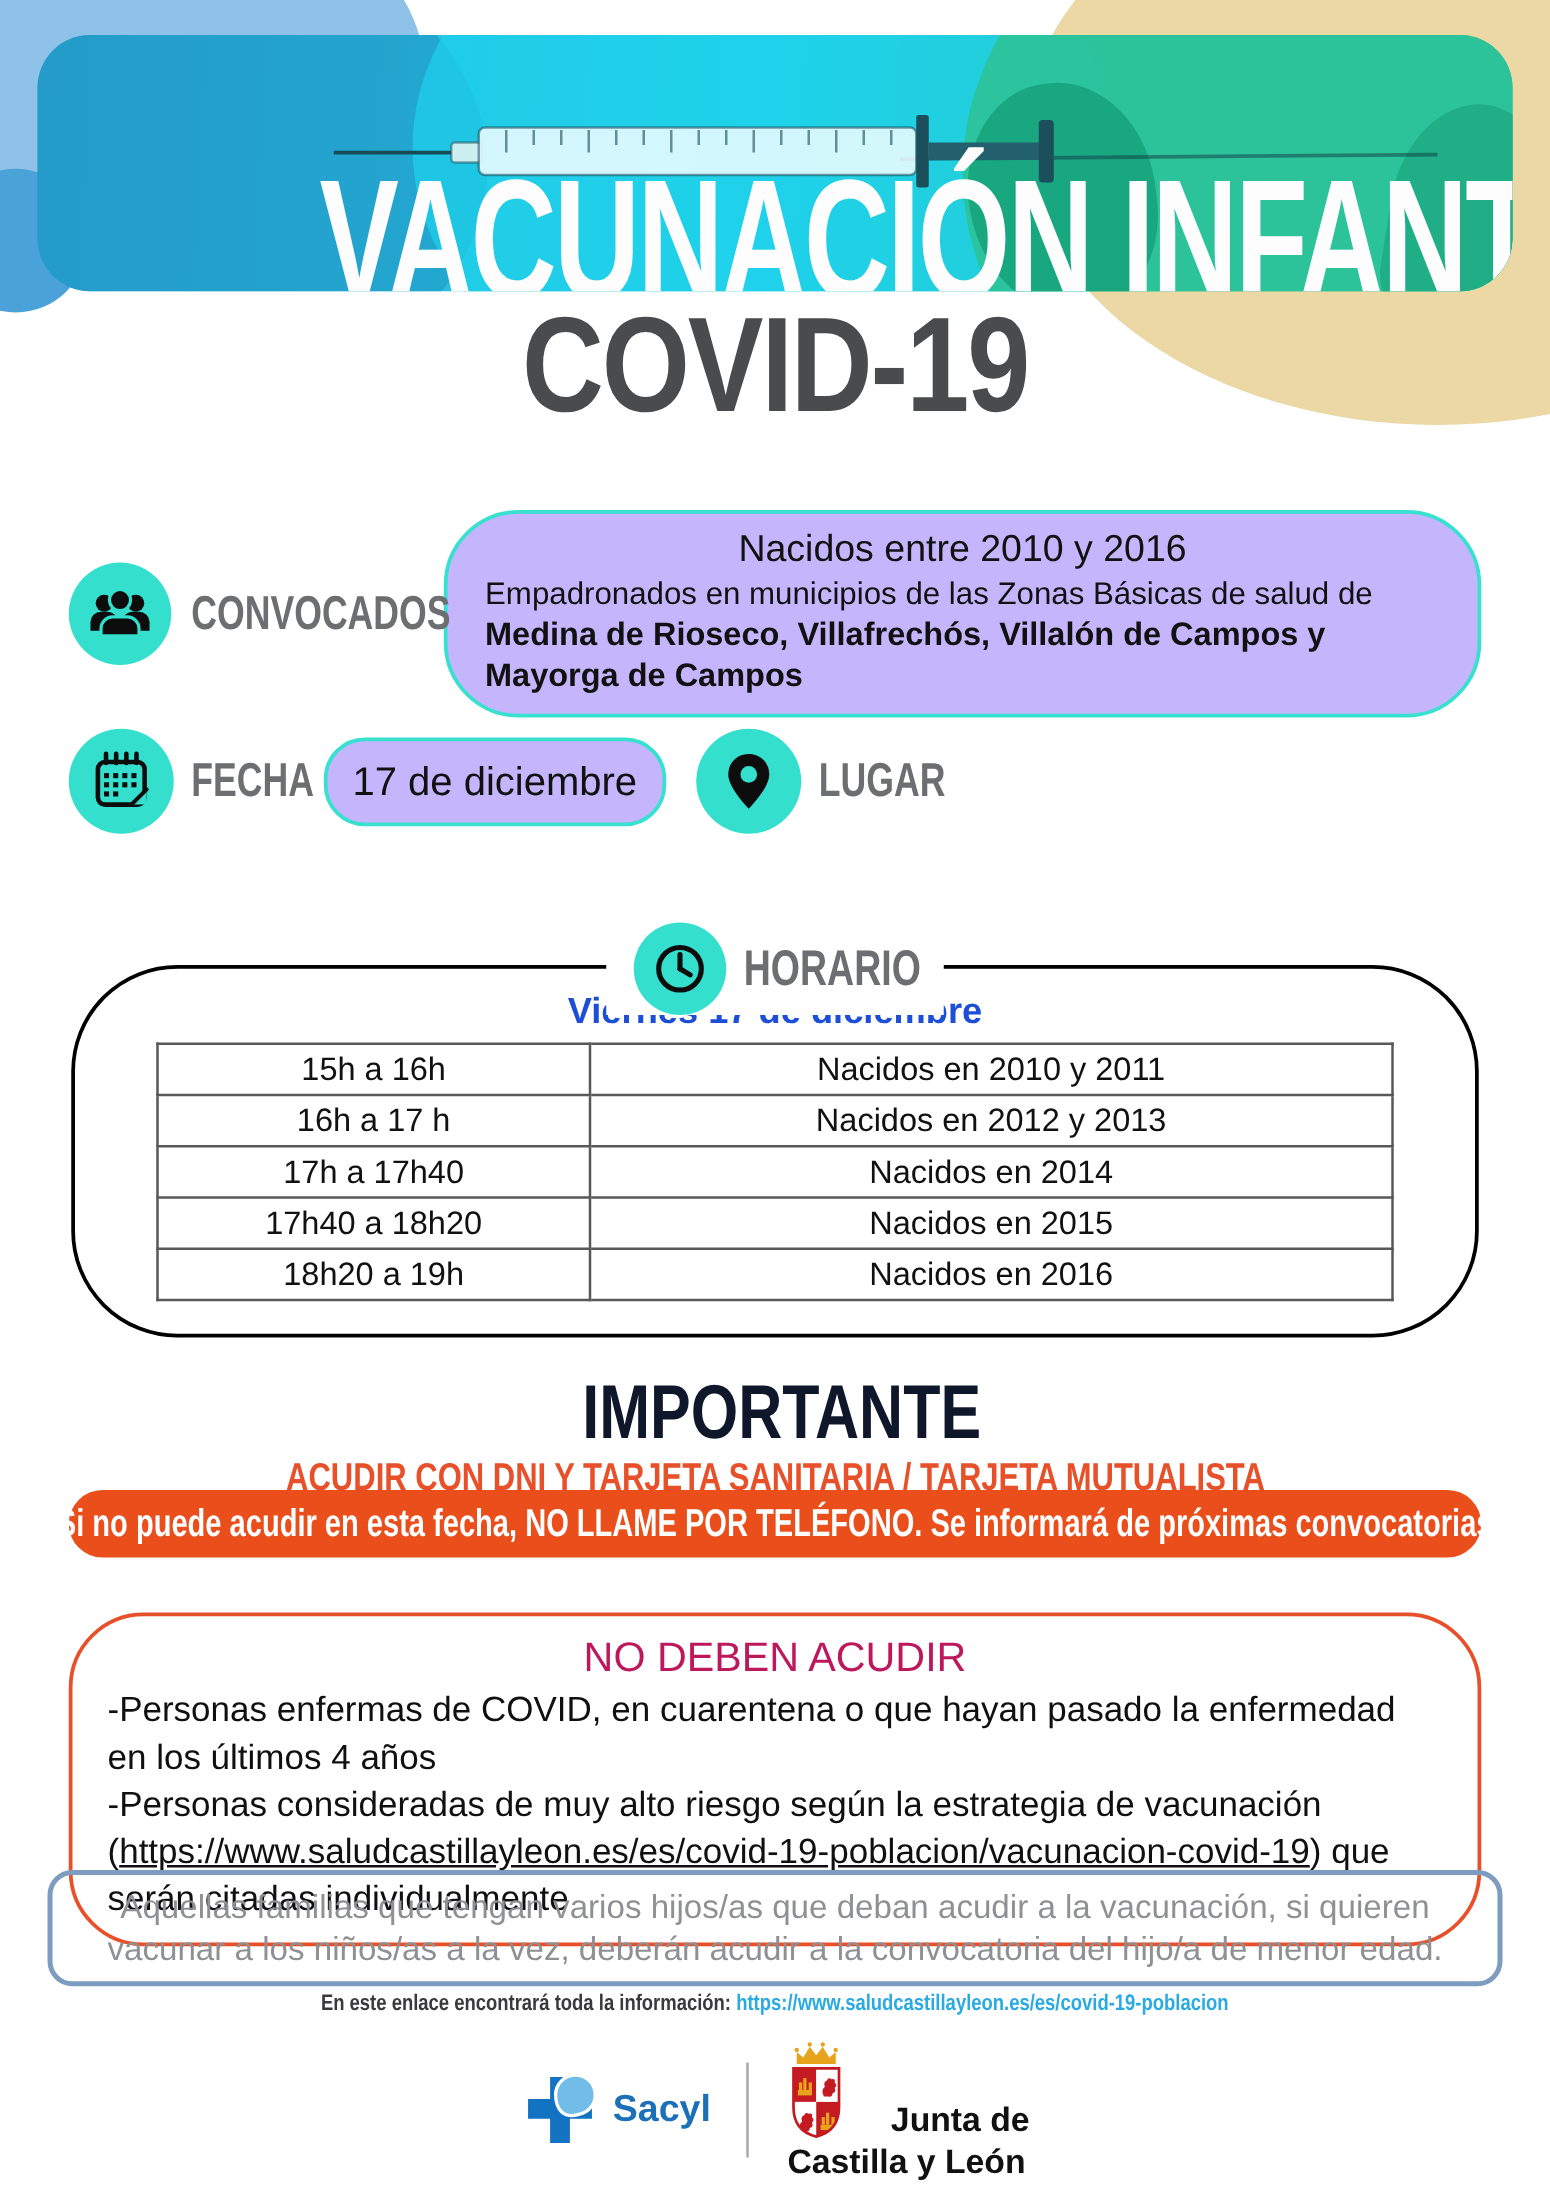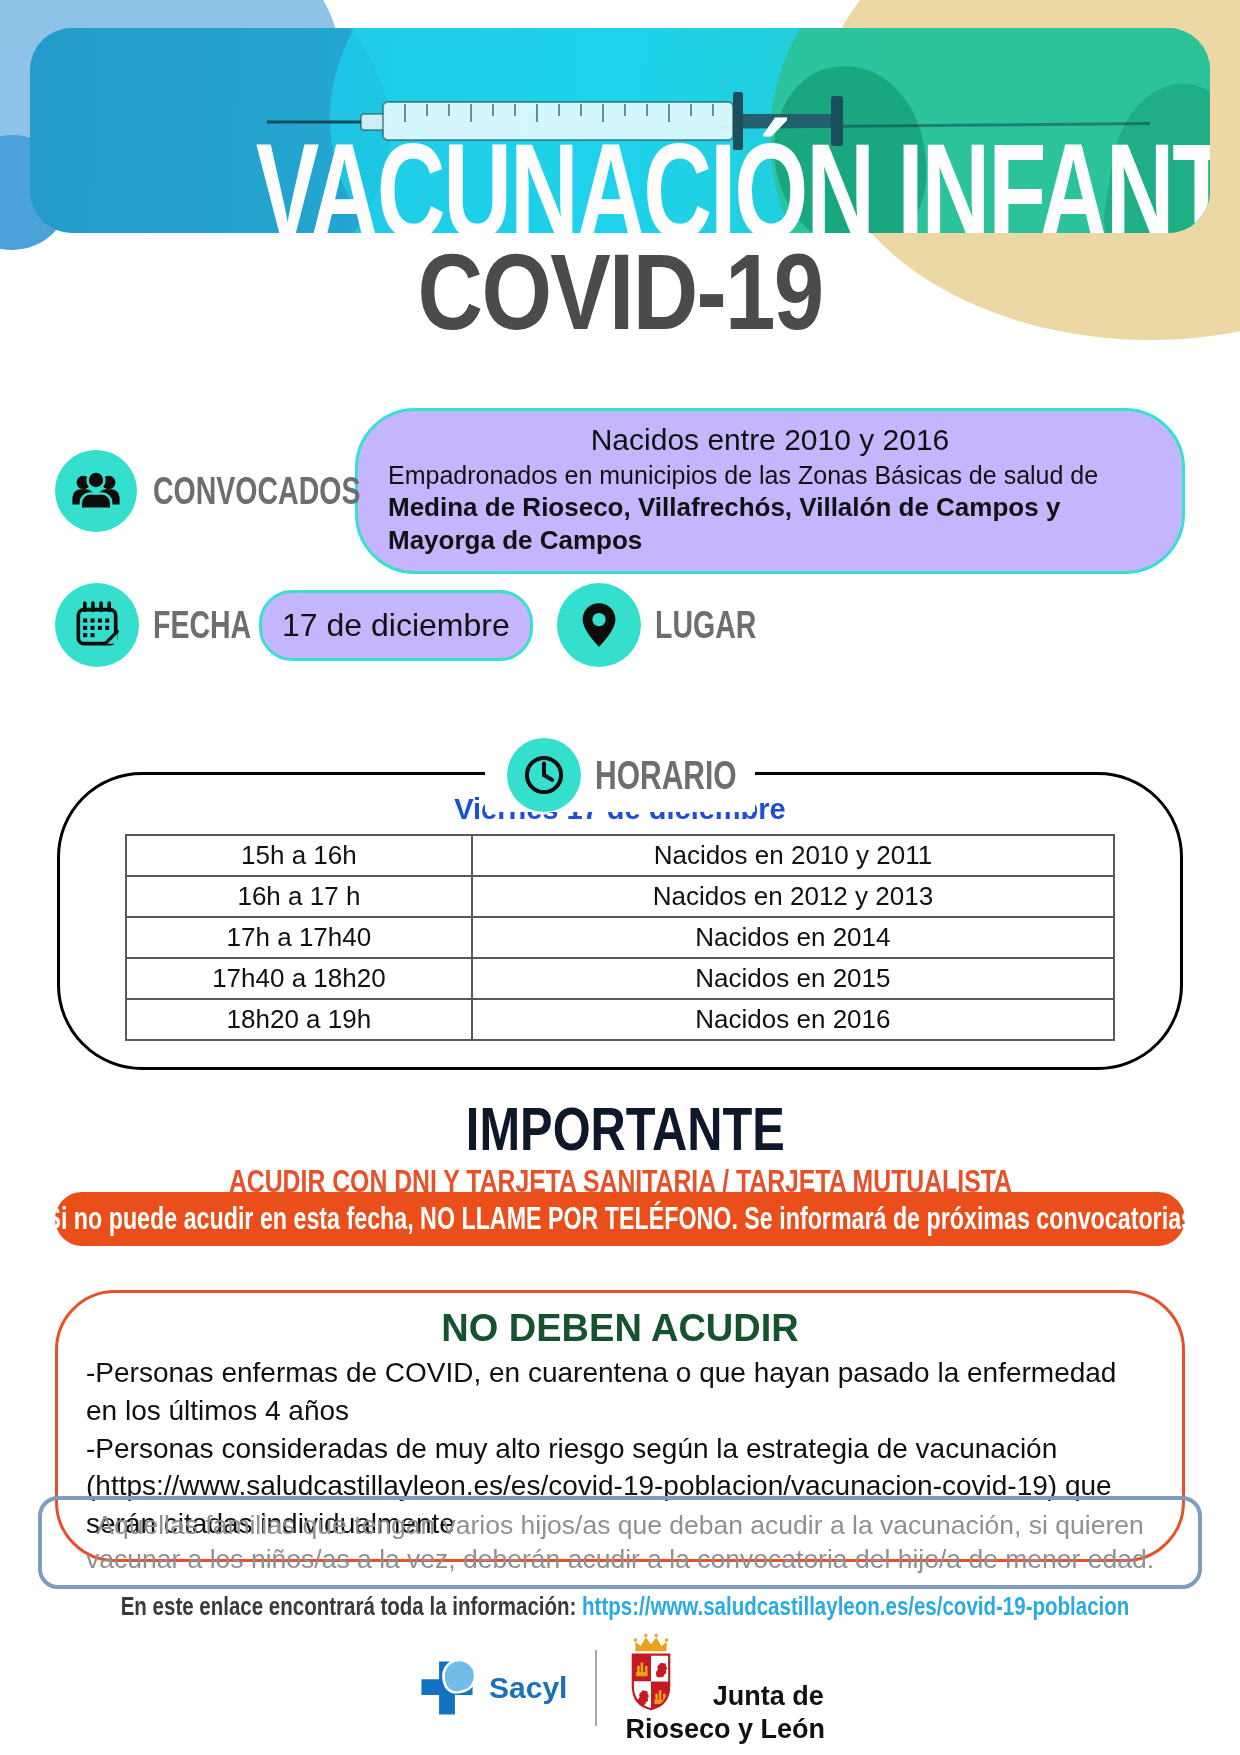--- a/index.html
+++ b/index.html
@@ -68,30 +68,30 @@
   .imp-title { font-size:61px; font-weight:bold; color:#0f172a; line-height:1.1;margin-left:10px; }
   .imp-title span, .imp-sub span { display:inline-block; transform:scaleX(.8); transform-origin:center; white-space:nowrap; }
   .imp-sub { font-size:31px; font-weight:bold; color:#e8502a; line-height:1.2; }
   .banner { position:absolute; left:55px; right:55px; top:1192px; height:54px; background:#e94e1b; border-radius:27px;
             display:flex; align-items:center; justify-content:center; z-index:2; }
   .banner span { color:#fff; font-size:31px; font-weight:bold; display:inline-block; transform:scaleX(.75); transform-origin:center; white-space:nowrap; }
 
   
   .noacudir { position:absolute; left:55px; right:55px; top:1290px; border:3px solid #e8502a; border-radius:60px;
               padding:14px 28px 16px 28px; z-index:2; }
-  .na-title { text-align:center; font-size:38px; font-weight:bold; color:#14532d; margin-bottom:4px; }
+  .na-title { text-align:center; font-size:33px; font-weight:normal; color:#be185d; margin-bottom:4px; }
   .na-body { font-size:28px; color:#101010; line-height:1.35; }
   .na-link { color:#101010; text-decoration:underline; }
 
   
   .familias { position:absolute; left:38px; right:38px; top:1496px; border:4px solid #7d9cc0; border-radius:20px;
               padding:8px 16px; text-align:center; font-size:26.5px; color:#8f9093; line-height:1.3; z-index:2; }
 
   
-  .enlace { position:absolute; left:0; right:0; top:1592px; text-align:right; font-size:25px; font-weight:bold; z-index:2; }
+  .enlace { position:absolute; left:0; right:0; top:1592px; text-align:center; font-size:18px; font-weight:bold; z-index:2; }
   .enlace .wrap { display:inline-block; transform:scaleX(.82); transform-origin:center; white-space:nowrap; }
   .enlace .lbl { color:#3a3a3c; }
   .enlace .url { color:#29abe2; text-decoration:none; }
 
   
   .footer { position:absolute; left:0; right:0; top:1630px; display:flex; align-items:center; justify-content:center; gap:28px; z-index:2; }
   .sacyl { display:flex; align-items:center; gap:10px; }
   .sacyl-name { color:#1c70b8; font-size:30px; font-weight:bold; }
   .footer-divider { width:2px; height:76px; background:#a9a9a9; }
   .junta { display:grid; grid-template-columns:auto auto; align-items:end; column-gap:10px; }
@@ -301,17 +301,17 @@
               <rect x="44" y="71" width="3" height="7"></rect>
           </g>
           <g fill="#c41a22">
             <path d="M37 52 q-3 -6 1 -9 q-2 -4 2 -6 q1 -3 4 -1 q4 -1 3 3 q3 3 0 5 q2 4 -2 5 q0 4 -4 3 z"></path>
             <path d="M16 84 q-3 -6 1 -9 q-2 -4 2 -6 q1 -3 4 -1 q4 -1 3 3 q3 3 0 5 q2 4 -2 5 q0 4 -4 3 z"></path>
           </g>
         </g>
         <path d="M9 26 H51 V62 Q51 84 30 89 Q9 84 9 62 Z" fill="none" stroke="#c41a22" stroke-width="2.5"></path>
       </svg>
       <span class="junta-l1">Junta de</span>
-      <span class="junta-l2">Rioseco y León</span>
+      <span class="junta-l2">Castilla y León</span>
     </div>
   </div>
 
 </div>
 
 </body></html>

